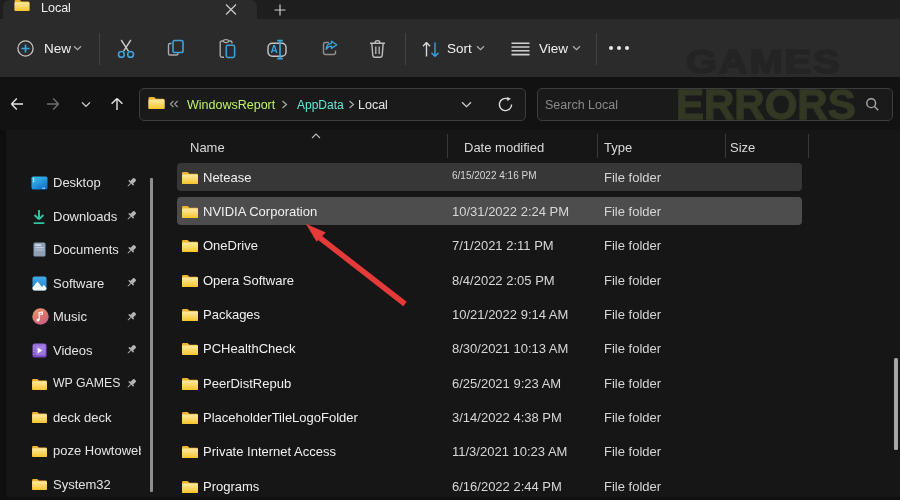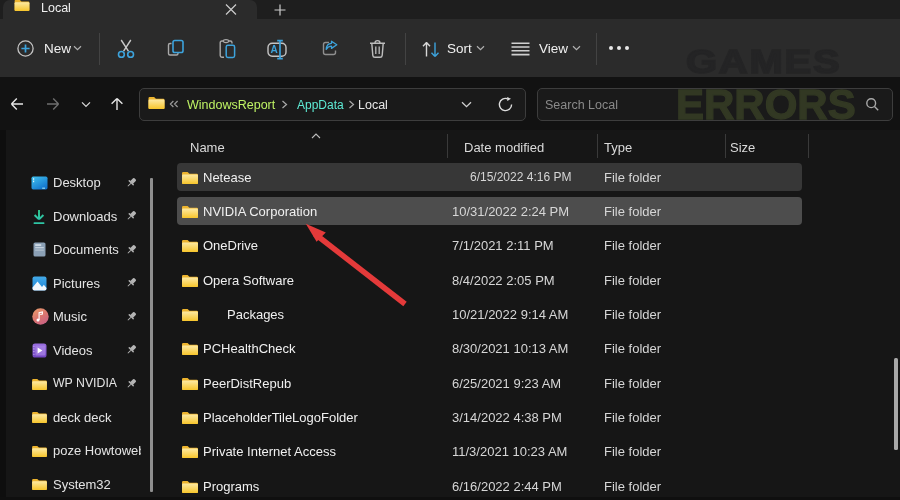--- a/index.html
+++ b/index.html
@@ -200,21 +200,21 @@
     <g transform="rotate(45 6 5)" fill="#b5b5b5">
       <rect x="4.1" y="0.6" width="3.8" height="4.8" rx="1"></rect>
       <path d="M3 5.2 L9 5.2 L9.6 6.8 L2.4 6.8 Z"></path>
       <rect x="5.6" y="6.8" width="0.9" height="4.2"></rect>
     </g>
   </svg>
 <svg class="abs" style="left:31.5px;top:276.2px" width="15" height="15" viewBox="0 0 15 15">
     <rect x="0.5" y="0.5" width="14" height="14" rx="2" fill="url(#pg)"></rect>
     <path d="M0.5 11.5 L5.5 5.5 L10 11 L11.8 8.8 L14.5 12 L14.5 12.6 Q14.5 14.5 12.6 14.5 L2.4 14.5 Q0.5 14.5 0.5 12.6 Z" fill="#f2f7fb"></path>
   </svg>
-<div class="txt" style="left:53px; top:275.5px; font-size:13px; color:#e4e4e4; max-width:88px; overflow:hidden;">Pictures</div>
+<div class="txt" style="left:53px; top:275.5px; font-size:13px; color:#e4e4e4; max-width:88px; overflow:hidden;">Software</div>
 <svg class="abs" style="left:126px;top:277px" width="12" height="12" viewBox="0 0 12 12">
     <g transform="rotate(45 6 5)" fill="#b5b5b5">
       <rect x="4.1" y="0.6" width="3.8" height="4.8" rx="1"></rect>
       <path d="M3 5.2 L9 5.2 L9.6 6.8 L2.4 6.8 Z"></path>
       <rect x="5.6" y="6.8" width="0.9" height="4.2"></rect>
     </g>
   </svg>
 <svg class="abs" style="left:31.5px;top:308.3px" width="17" height="17" viewBox="0 0 17 17">
     <circle cx="8.5" cy="8.5" r="8.2" fill="url(#mg)"></circle>
     <path d="M7.1 12.1 L7.1 4.8 L10.4 4 L10.4 6 L8.2 6.5" stroke="#ffffff" stroke-width="1.1" fill="none"></path>
@@ -242,21 +242,21 @@
     <g transform="rotate(45 6 5)" fill="#b5b5b5">
       <rect x="4.1" y="0.6" width="3.8" height="4.8" rx="1"></rect>
       <path d="M3 5.2 L9 5.2 L9.6 6.8 L2.4 6.8 Z"></path>
       <rect x="5.6" y="6.8" width="0.9" height="4.2"></rect>
     </g>
   </svg>
 <svg class="abs" style="left:31.5px;top:377.6px" width="15" height="12" viewBox="0 0 16 13">
     <path d="M0 2.2 Q0 1 1.2 1 L5.6 1 L7.4 2.8 L14.8 2.8 Q16 2.8 16 4 L16 12 Q16 13 14.8 13 L1.2 13 Q0 13 0 11.8 Z" fill="#edb42e"></path>
     <rect x="0" y="3.6" width="16" height="9.4" rx="1.1" fill="url(#fg)"></rect>
   </svg>
-<div class="txt" style="left:53px; top:376.0px; font-size:12.3px; color:#e4e4e4; max-width:88px; overflow:hidden;">WP NVIDIA</div>
+<div class="txt" style="left:53px; top:376.0px; font-size:12.3px; color:#e4e4e4; max-width:88px; overflow:hidden;">WP GAMES</div>
 <svg class="abs" style="left:126px;top:377.5px" width="12" height="12" viewBox="0 0 12 12">
     <g transform="rotate(45 6 5)" fill="#b5b5b5">
       <rect x="4.1" y="0.6" width="3.8" height="4.8" rx="1"></rect>
       <path d="M3 5.2 L9 5.2 L9.6 6.8 L2.4 6.8 Z"></path>
       <rect x="5.6" y="6.8" width="0.9" height="4.2"></rect>
     </g>
   </svg>
 <svg class="abs" style="left:31.5px;top:411.0px" width="15" height="12" viewBox="0 0 16 13">
     <path d="M0 2.2 Q0 1 1.2 1 L5.6 1 L7.4 2.8 L14.8 2.8 Q16 2.8 16 4 L16 12 Q16 13 14.8 13 L1.2 13 Q0 13 0 11.8 Z" fill="#edb42e"></path>
     <rect x="0" y="3.6" width="16" height="9.4" rx="1.1" fill="url(#fg)"></rect>
@@ -284,21 +284,21 @@
 <div class="txt" style="left:604px; top:140px; font-size:13px; color:#dadada;">Type</div>
 <div class="colsep" style="left:725px;"></div>
 <div class="txt" style="left:730px; top:140px; font-size:13px; color:#dadada;">Size</div>
 <div class="colsep" style="left:808px;"></div>
 <div class="row-hi" style="top:163.0px; background:#373737;"></div>
 <svg class="abs" style="left:182px;top:170.5px" width="16" height="13" viewBox="0 0 16 13">
     <path d="M0 2.2 Q0 1 1.2 1 L5.6 1 L7.4 2.8 L14.8 2.8 Q16 2.8 16 4 L16 12 Q16 13 14.8 13 L1.2 13 Q0 13 0 11.8 Z" fill="#edb42e"></path>
     <rect x="0" y="3.6" width="16" height="9.4" rx="1.1" fill="url(#fg)"></rect>
   </svg>
 <div class="txt" style="left:203px; top:169.5px; font-size:13px; color:#f0f0f0;">Netease</div>
-<div class="txt" style="left:452px; top:169.5px; font-size:12px; color:#d6d6d6;margin-left:18px;">6/15/2022 4:16 PM</div>
+<div class="txt" style="left:452px; top:169.5px; font-size:10px; color:#d6d6d6;">6/15/2022 4:16 PM</div>
 <div class="txt" style="left:604px; top:169.5px; font-size:13px; color:#d6d6d6;">File folder</div>
 <div class="row-hi" style="top:197.3px; background:#4d4d4d;"></div>
 <svg class="abs" style="left:182px;top:204.8px" width="16" height="13" viewBox="0 0 16 13">
     <path d="M0 2.2 Q0 1 1.2 1 L5.6 1 L7.4 2.8 L14.8 2.8 Q16 2.8 16 4 L16 12 Q16 13 14.8 13 L1.2 13 Q0 13 0 11.8 Z" fill="#edb42e"></path>
     <rect x="0" y="3.6" width="16" height="9.4" rx="1.1" fill="url(#fg)"></rect>
   </svg>
 <div class="txt" style="left:203px; top:203.8px; font-size:13px; color:#f0f0f0;">NVIDIA Corporation</div>
 <div class="txt" style="left:452px; top:203.8px; font-size:13px; color:#d6d6d6;">10/31/2022 2:24 PM</div>
 <div class="txt" style="left:604px; top:203.8px; font-size:13px; color:#d6d6d6;">File folder</div>
 <svg class="abs" style="left:182px;top:239.2px" width="16" height="13" viewBox="0 0 16 13">
@@ -312,21 +312,21 @@
     <path d="M0 2.2 Q0 1 1.2 1 L5.6 1 L7.4 2.8 L14.8 2.8 Q16 2.8 16 4 L16 12 Q16 13 14.8 13 L1.2 13 Q0 13 0 11.8 Z" fill="#edb42e"></path>
     <rect x="0" y="3.6" width="16" height="9.4" rx="1.1" fill="url(#fg)"></rect>
   </svg>
 <div class="txt" style="left:203px; top:272.6px; font-size:13px; color:#f0f0f0;">Opera Software</div>
 <div class="txt" style="left:452px; top:272.6px; font-size:13px; color:#d6d6d6;">8/4/2022 2:05 PM</div>
 <div class="txt" style="left:604px; top:272.6px; font-size:13px; color:#d6d6d6;">File folder</div>
 <svg class="abs" style="left:182px;top:307.9px" width="16" height="13" viewBox="0 0 16 13">
     <path d="M0 2.2 Q0 1 1.2 1 L5.6 1 L7.4 2.8 L14.8 2.8 Q16 2.8 16 4 L16 12 Q16 13 14.8 13 L1.2 13 Q0 13 0 11.8 Z" fill="#edb42e"></path>
     <rect x="0" y="3.6" width="16" height="9.4" rx="1.1" fill="url(#fg)"></rect>
   </svg>
-<div class="txt" style="left:203px; top:306.9px; font-size:13px; color:#f0f0f0;margin-left:24px;">Packages</div>
+<div class="txt" style="left:203px; top:306.9px; font-size:13px; color:#f0f0f0;">Packages</div>
 <div class="txt" style="left:452px; top:306.9px; font-size:13px; color:#d6d6d6;">10/21/2022 9:14 AM</div>
 <div class="txt" style="left:604px; top:306.9px; font-size:13px; color:#d6d6d6;">File folder</div>
 <svg class="abs" style="left:182px;top:342.2px" width="16" height="13" viewBox="0 0 16 13">
     <path d="M0 2.2 Q0 1 1.2 1 L5.6 1 L7.4 2.8 L14.8 2.8 Q16 2.8 16 4 L16 12 Q16 13 14.8 13 L1.2 13 Q0 13 0 11.8 Z" fill="#edb42e"></path>
     <rect x="0" y="3.6" width="16" height="9.4" rx="1.1" fill="url(#fg)"></rect>
   </svg>
 <div class="txt" style="left:203px; top:341.2px; font-size:13px; color:#f0f0f0;">PCHealthCheck</div>
 <div class="txt" style="left:452px; top:341.2px; font-size:13px; color:#d6d6d6;">8/30/2021 10:13 AM</div>
 <div class="txt" style="left:604px; top:341.2px; font-size:13px; color:#d6d6d6;">File folder</div>
 <svg class="abs" style="left:182px;top:376.6px" width="16" height="13" viewBox="0 0 16 13">

